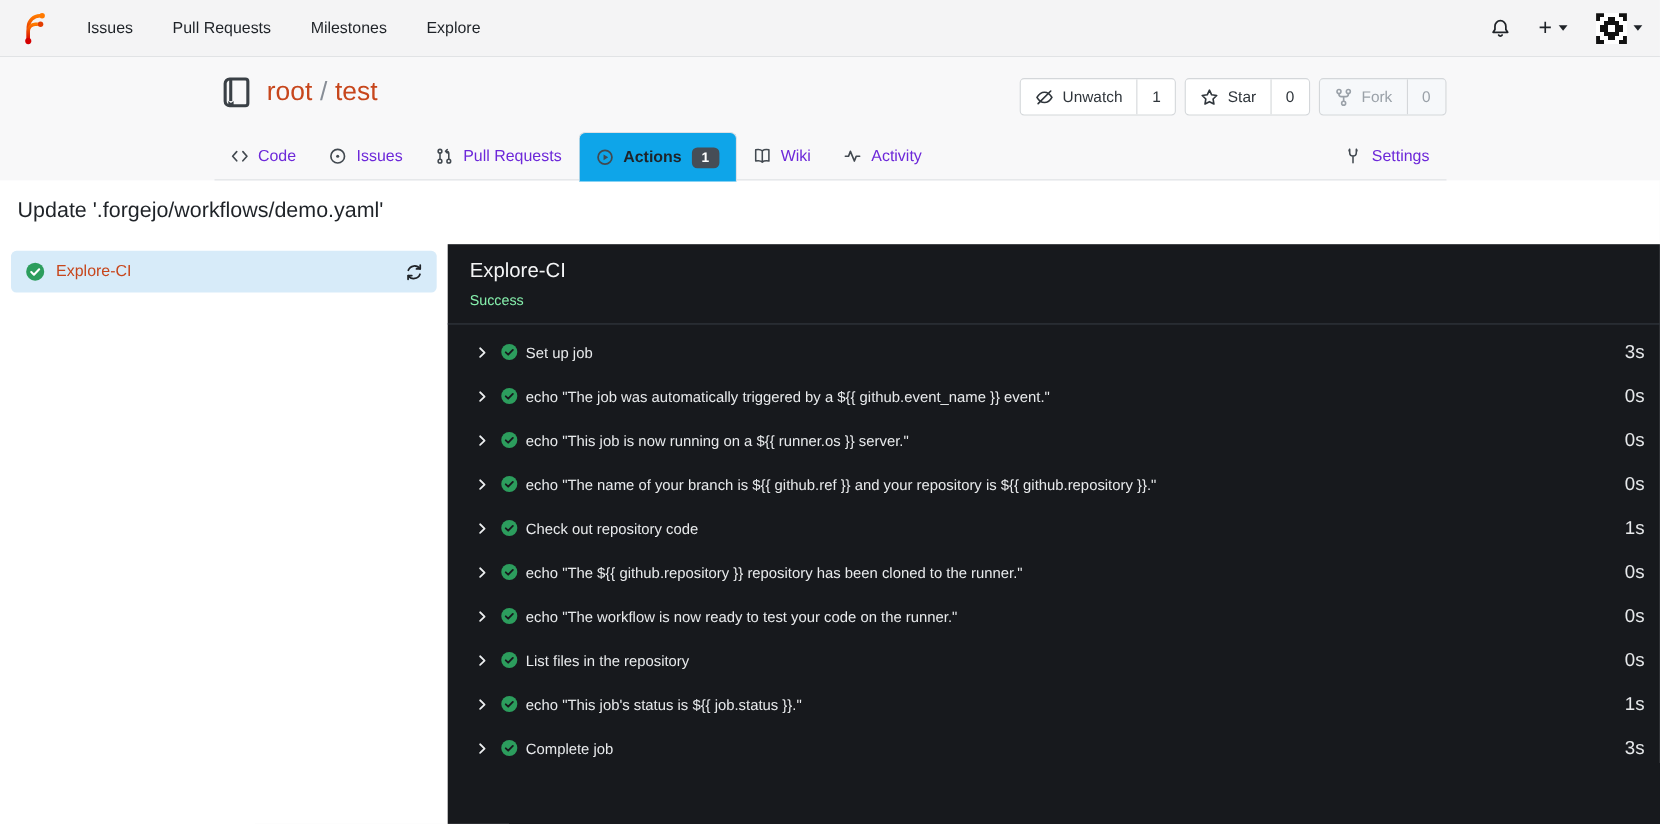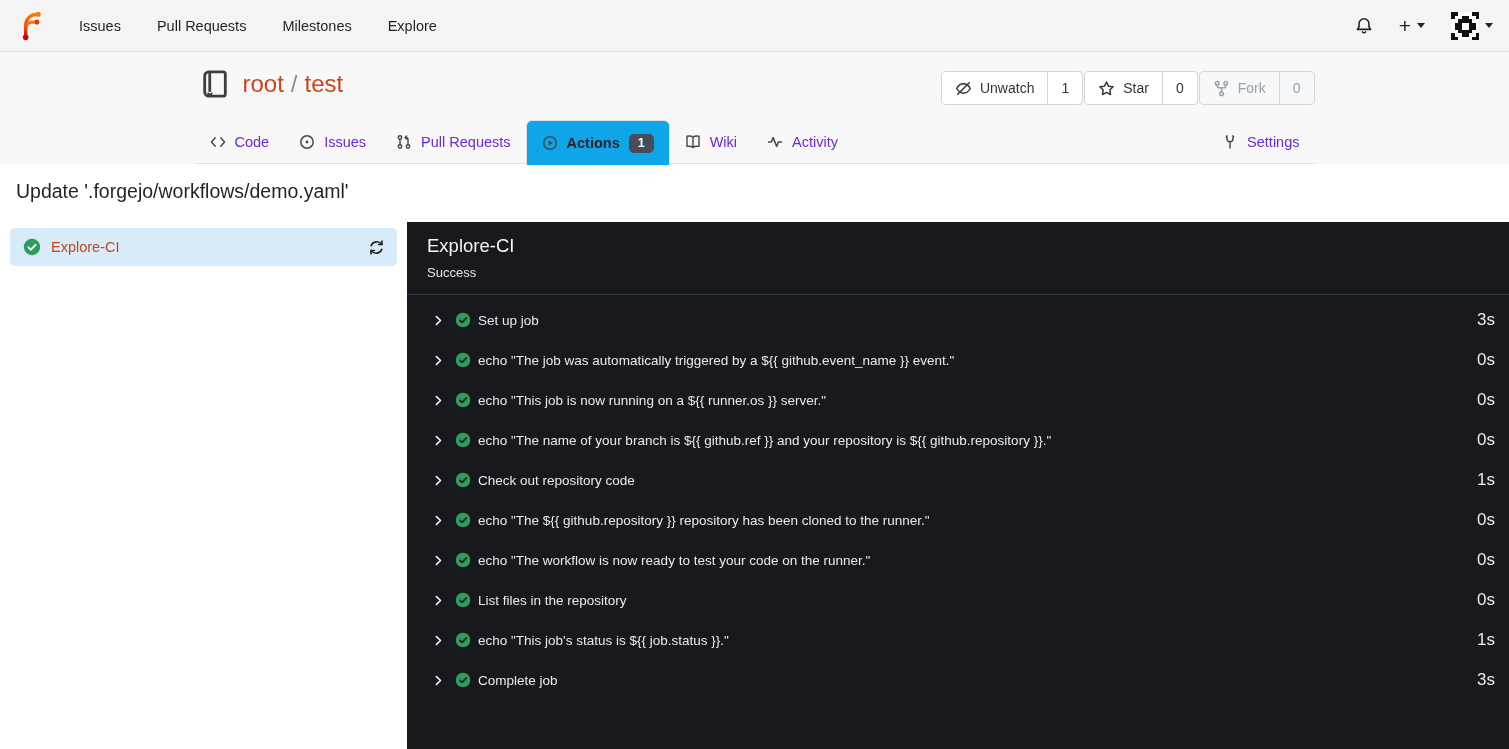--- a/index.html
+++ b/index.html
@@ -22,21 +22,21 @@
   .avatar { width:28px; height:28px; background:#fff; border-radius:3px; display:block; }
 
   
   .repo-header { position:absolute; left:0; top:52px; width:1509px; height:112px; background:#f8f8f9; }
   .rh-inner { position:relative; width:1120px; height:100%; margin:0 auto; }
   .repo-title-row { position:absolute; left:5px; top:17px; display:flex; align-items:center; gap:13px; }
   .repo-icon { color:#3a4046; display:flex; }
   .repo-name { font-size:24px; display:flex; align-items:baseline;justify-content:space-between; }
   .repo-name a { color:#c7461c; text-decoration:none; cursor:pointer; }
   .repo-sep { color:#878d96; padding:0 7px; font-size:24px; }
-  .repo-buttons { position:absolute; right:0; top:19px; display:flex; gap:1px; }
+  .repo-buttons { position:absolute; right:0; top:19px; display:flex; gap:8px; }
   .btn-group { display:flex; height:34px; background:#fff; border:1px solid #d4d7da;
     border-radius:4px; overflow:hidden; font-size:14px; color:#2f353b; cursor:pointer; }
   .btn-main { display:flex; align-items:center; gap:8px; padding:0 13px; }
   .btn-count { display:flex; align-items:center; padding:0 13px; border-left:1px solid #d4d7da; font-weight:500; }
   .btn-group.disabled { color:#9aa1a8; background:#f6f8fa; cursor:default; }
 
   
   .tabs-row { position:absolute; left:0; bottom:0; width:100%; height:45px; border-bottom:1px solid #dfe1e4; }
   .tabs { position:relative; width:1120px; height:45px; margin:0 auto; display:flex; align-items:flex-end; }
   .tab { height:44px; display:flex; align-items:center; gap:9px; padding:0 15px;
@@ -54,21 +54,21 @@
   .sidebar-item { position:absolute; left:10px; top:228px; width:387px; height:38px;
     background:#d7ebf9; border-radius:5px; display:flex; align-items:center;
     padding:0 12px 0 13px; gap:10px; cursor:pointer; }
   .sidebar-item .job-label { font-size:14.5px; color:#c7461c; flex:1; }
   .refresh-btn { display:flex; color:#1f2328; cursor:pointer; }
 
   
   .console { position:absolute; left:407px; top:222px; right:0; bottom:0; background:#17191d; }
   .console-header { padding:13px 20px 14px 20px; border-bottom:1px solid #343b42; }
   .console-title { font-size:18.5px; color:#f4f5f6; }
-  .console-status { font-size:13px; color:#e5e5e5; margin-top:8px; }
+  .console-status { font-size:13px; color:#86efac; margin-top:8px; }
   .steps { padding-top:5px; }
   .step-row { height:40px; display:flex; align-items:center; padding:0 14px 0 25px; cursor:pointer; }
   .chev { display:flex; color:#eceef0; margin-right:10px; }
   .scheck { display:flex; margin-right:7px; }
   .step-label { font-size:13.5px; color:#e8eaec; }
   .step-duration { margin-left:auto; font-size:17px; color:#e8eaec; }
 
   svg { display:block; }
 </style>
 </head>

